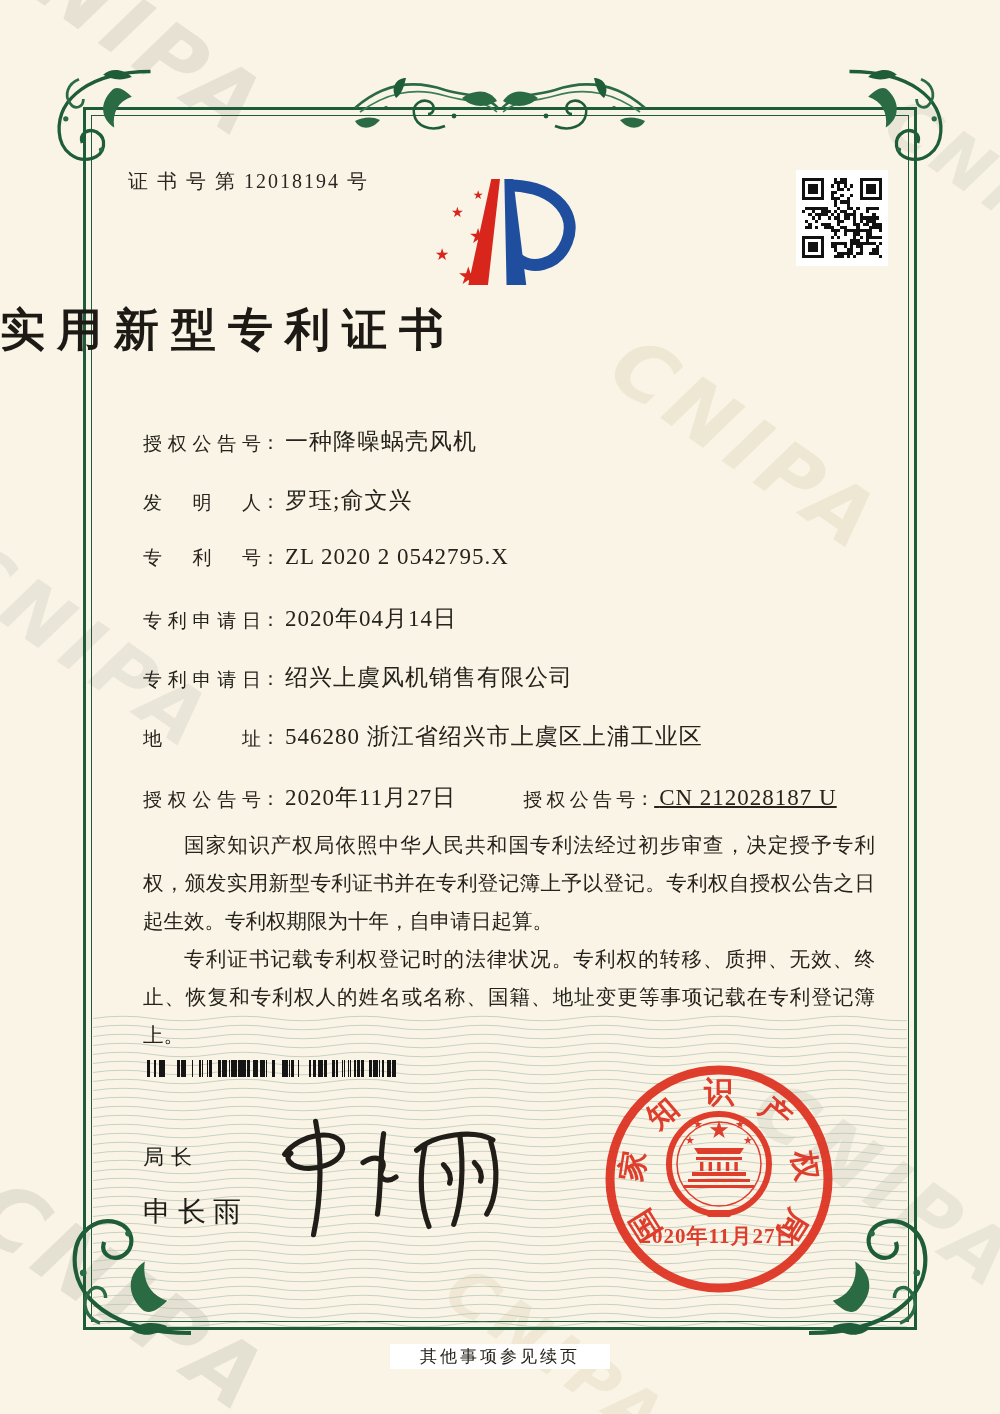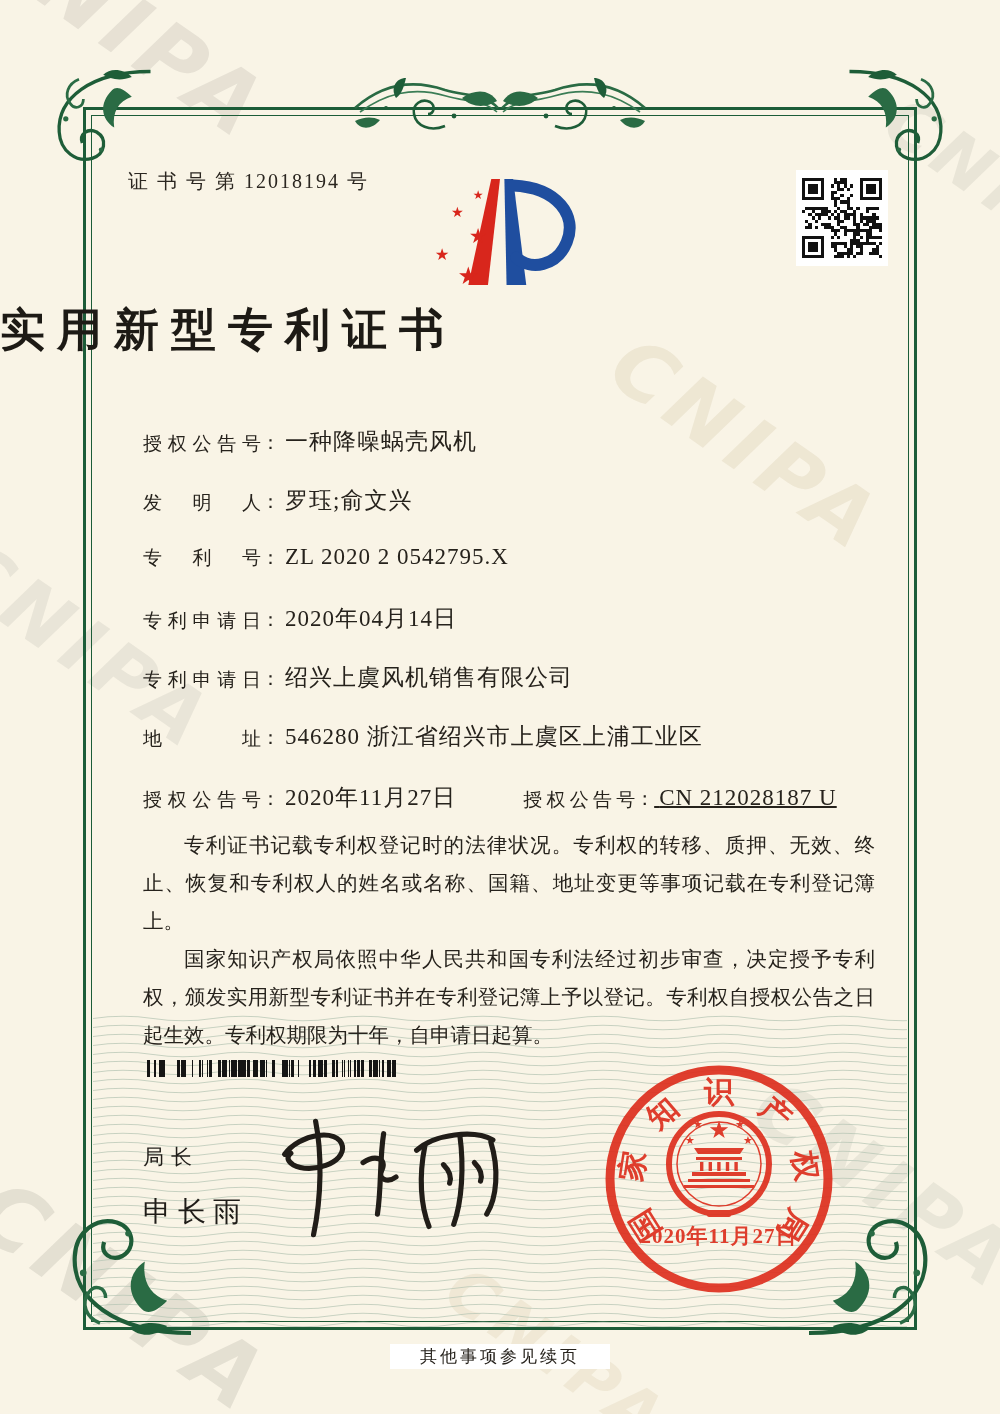--- a/index.html
+++ b/index.html
@@ -386,22 +386,22 @@
       <span class="f-label">授权公告号</span><span class="f-colon">：</span>
       <span class="f-value">2020年11月27日</span>
       <span class="grant-second">
         <span class="f-label" style="width:112px">授权公告号</span><span class="f-colon">：</span>
         <span class="f-value">CN 212028187 U</span>
       </span>
     </div>
   </div>
 
   <div class="body-text">
+    <p>国家知识产权局依照中华人民共和国专利法经过初步审查，决定授予专利权，颁发实用新型专利证书并在专利登记簿上予以登记。专利权自授权公告之日起生效。专利权期限为十年，自申请日起算。</p>
     <p>专利证书记载专利权登记时的法律状况。专利权的转移、质押、无效、终止、恢复和专利权人的姓名或名称、国籍、地址变更等事项记载在专利登记簿上。</p>
-    <p>国家知识产权局依照中华人民共和国专利法经过初步审查，决定授予专利权，颁发实用新型专利证书并在专利登记簿上予以登记。专利权自授权公告之日起生效。专利权期限为十年，自申请日起算。</p>
   </div>
 
   <svg id="barcode" class="barcode" width="260" height="18">
       <rect x="4" y="0" width="3" height="17" fill="#151515"></rect>
       <rect x="11" y="0" width="2" height="17" fill="#151515"></rect>
       <rect x="16" y="0" width="1" height="17" fill="#151515"></rect>
       <rect x="17" y="0" width="1" height="17" fill="#151515"></rect>
       <rect x="18" y="0" width="1" height="17" fill="#151515"></rect>
       <rect x="19" y="0" width="3" height="17" fill="#151515"></rect>
       <rect x="34" y="0" width="3" height="17" fill="#151515"></rect>

